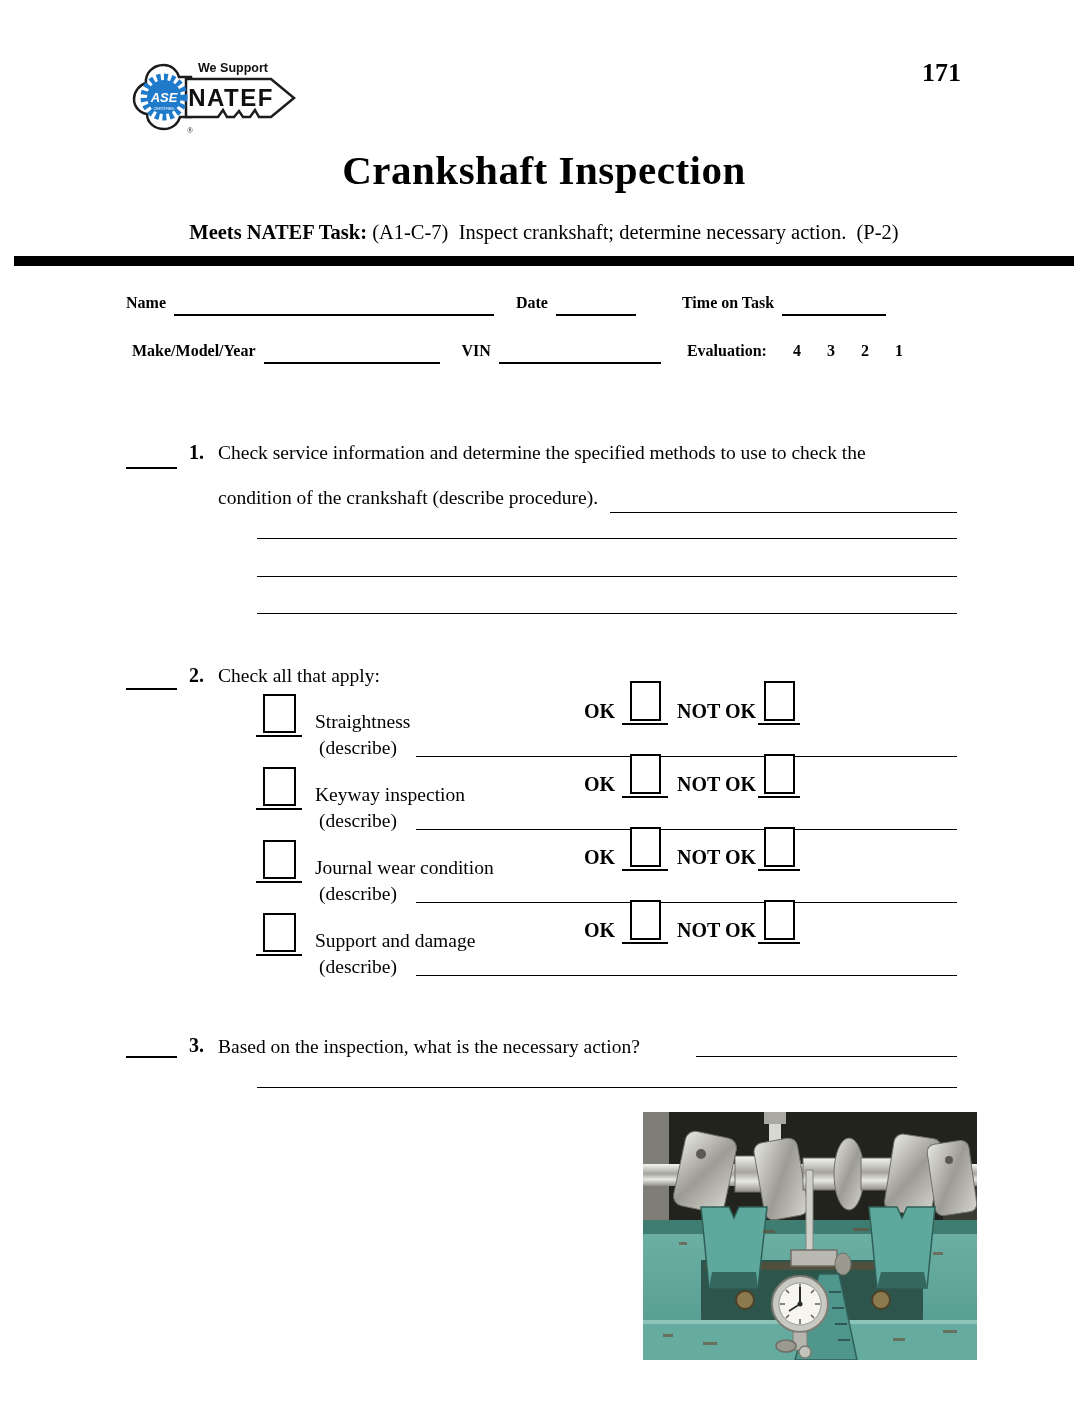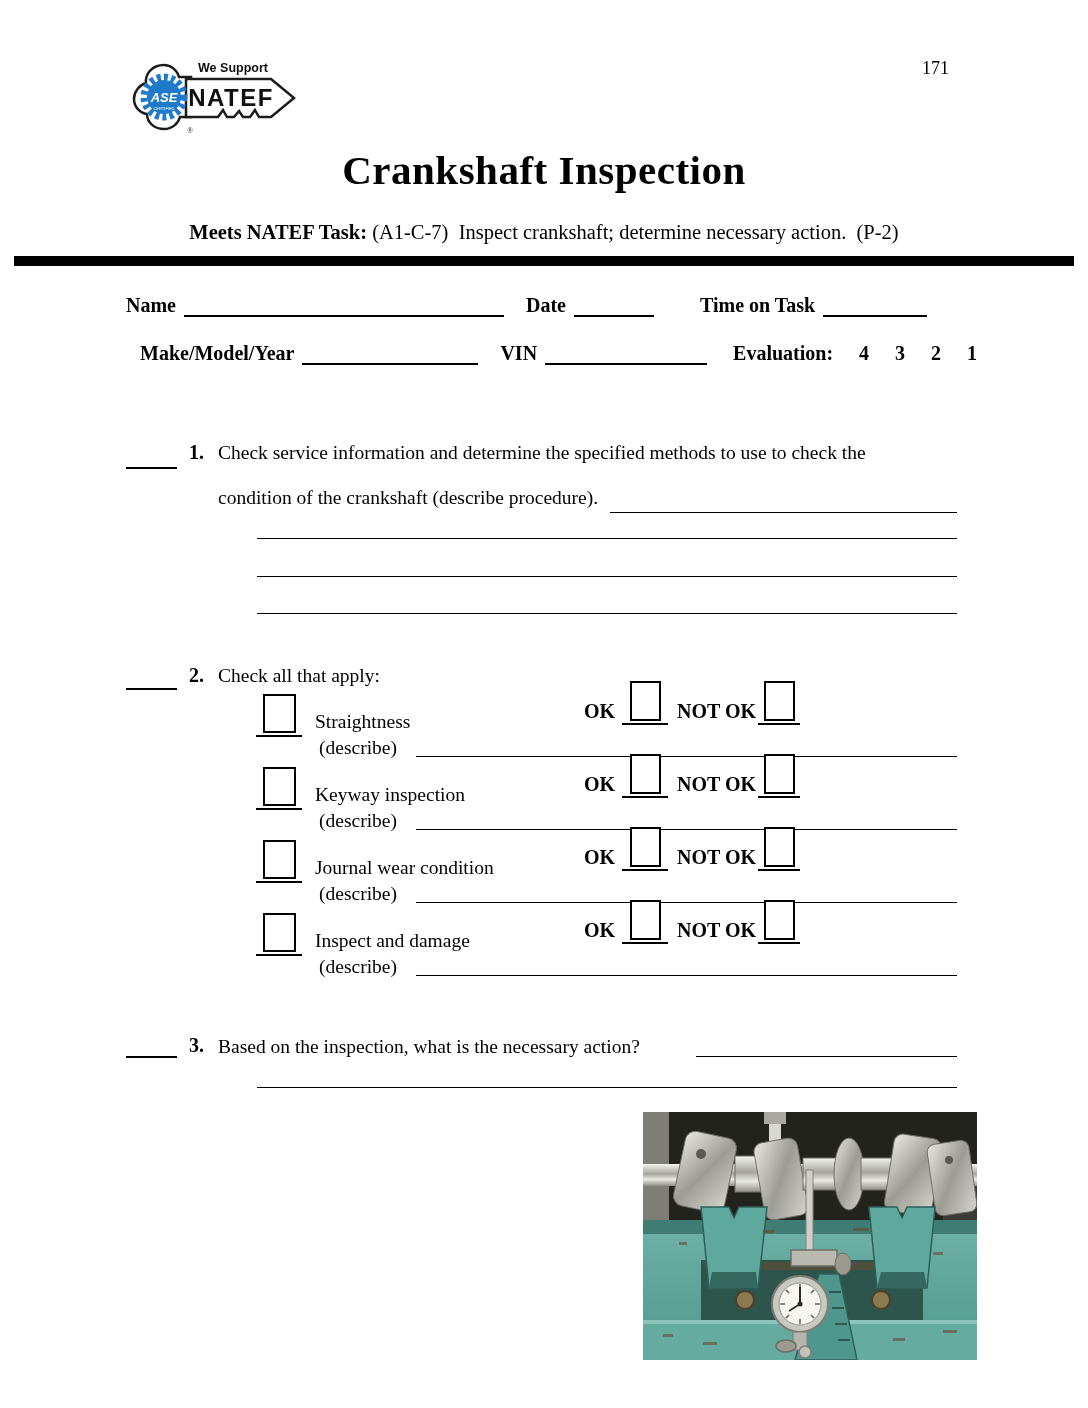--- a/index.html
+++ b/index.html
@@ -6,31 +6,31 @@
   .page{
     position:relative;
     width:1088px;height:1408px;
     margin:0 auto;
     background:#ffffff;
     font-family:"Liberation Serif", serif;
     color:#000;
     overflow:hidden;
   }
   .abs{position:absolute;}
-  .pagenum{left:922px;top:58px;font-size:18px;font-weight:normal;}
+  .pagenum{left:922px;top:58px;font-size:26px;font-weight:bold;}
   .title{left:0;top:146px;width:100%;text-align:center;font-size:41px;font-weight:bold;letter-spacing:.5px;}
   .subtitle{left:0;top:221px;width:100%;text-align:center;font-size:20.5px;white-space:pre-wrap;}
   .subtitle .tlabel{font-weight:bold;}
   .rule{left:14px;top:256px;width:1060px;height:10px;background:#000;}
 
   
-  .inforow{display:flex;align-items:center;font-size:20px;font-weight:bold;white-space:nowrap;}
+  .inforow{display:flex;align-items:flex-start;font-size:16px;font-weight:bold;white-space:nowrap;}
   .inforow .uline{display:inline-block;border-bottom:2px solid #000;height:20px;}
   #row1{left:126px;top:294px;}
-  #row2{left:140px;top:342px;}
+  #row2{left:132px;top:342px;}
   .gap8{margin-left:8px;} .gap22{margin-left:22px;} .gap46{margin-left:46px;} .gap26{margin-left:26px;}
   .evnum{margin-left:26px;}
 
   
   .blankline{border-bottom:2px solid #000;}
   .itemnum{font-size:20px;font-weight:bold;}
   .itemtext{font-size:19.5px;line-height:45px;}
   .flexline{display:flex;}
   .fillline{flex:1 1 auto;border-bottom:1.6px solid #000;margin:0 0 7px 12px;min-width:40px;}
   .wline{border-bottom:1.6px solid #000;height:1px;}
@@ -167,21 +167,21 @@
       <span class="okbox-wrap" style="margin-left:2px;width:42px;"><span class="okbox"></span></span>
     </span>
   </div>
   <div class="abs drow" style="top:879px;">
     <span class="dlabel">(describe)</span>
     <span class="dline"></span>
   </div>
 
   <div class="abs crow" style="top:914px;">
     <span class="cbox-wrap"><span class="cbox"></span></span>
-    <span class="clabel">Inspect and damage</span>
+    <span class="clabel">Support and damage</span>
     <span class="okgroup" style="left:584px;">
       <span class="oklabel">OK</span>
       <span class="okbox-wrap"><span class="okbox"></span></span>
     </span>
     <span class="okgroup" style="left:677px;">
       <span class="oklabel">NOT OK</span>
       <span class="okbox-wrap" style="margin-left:2px;width:42px;"><span class="okbox"></span></span>
     </span>
   </div>
   <div class="abs drow" style="top:952px;">

